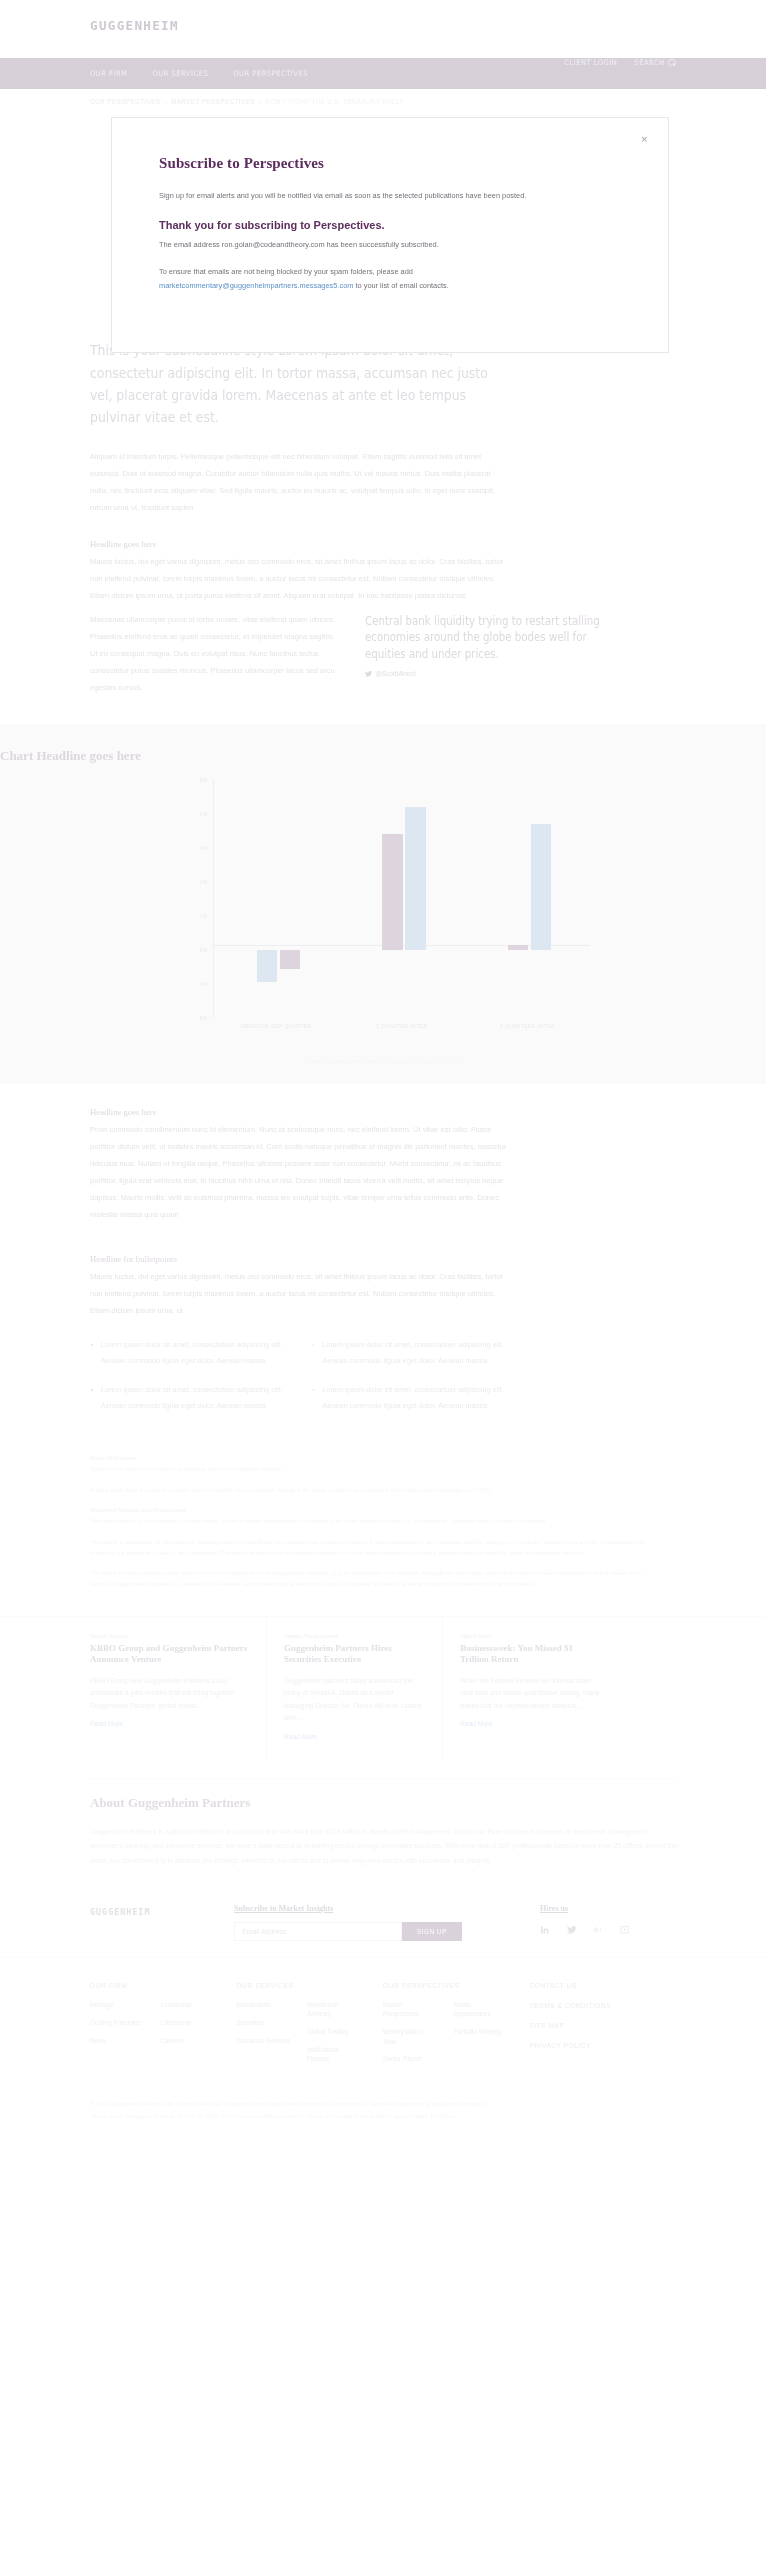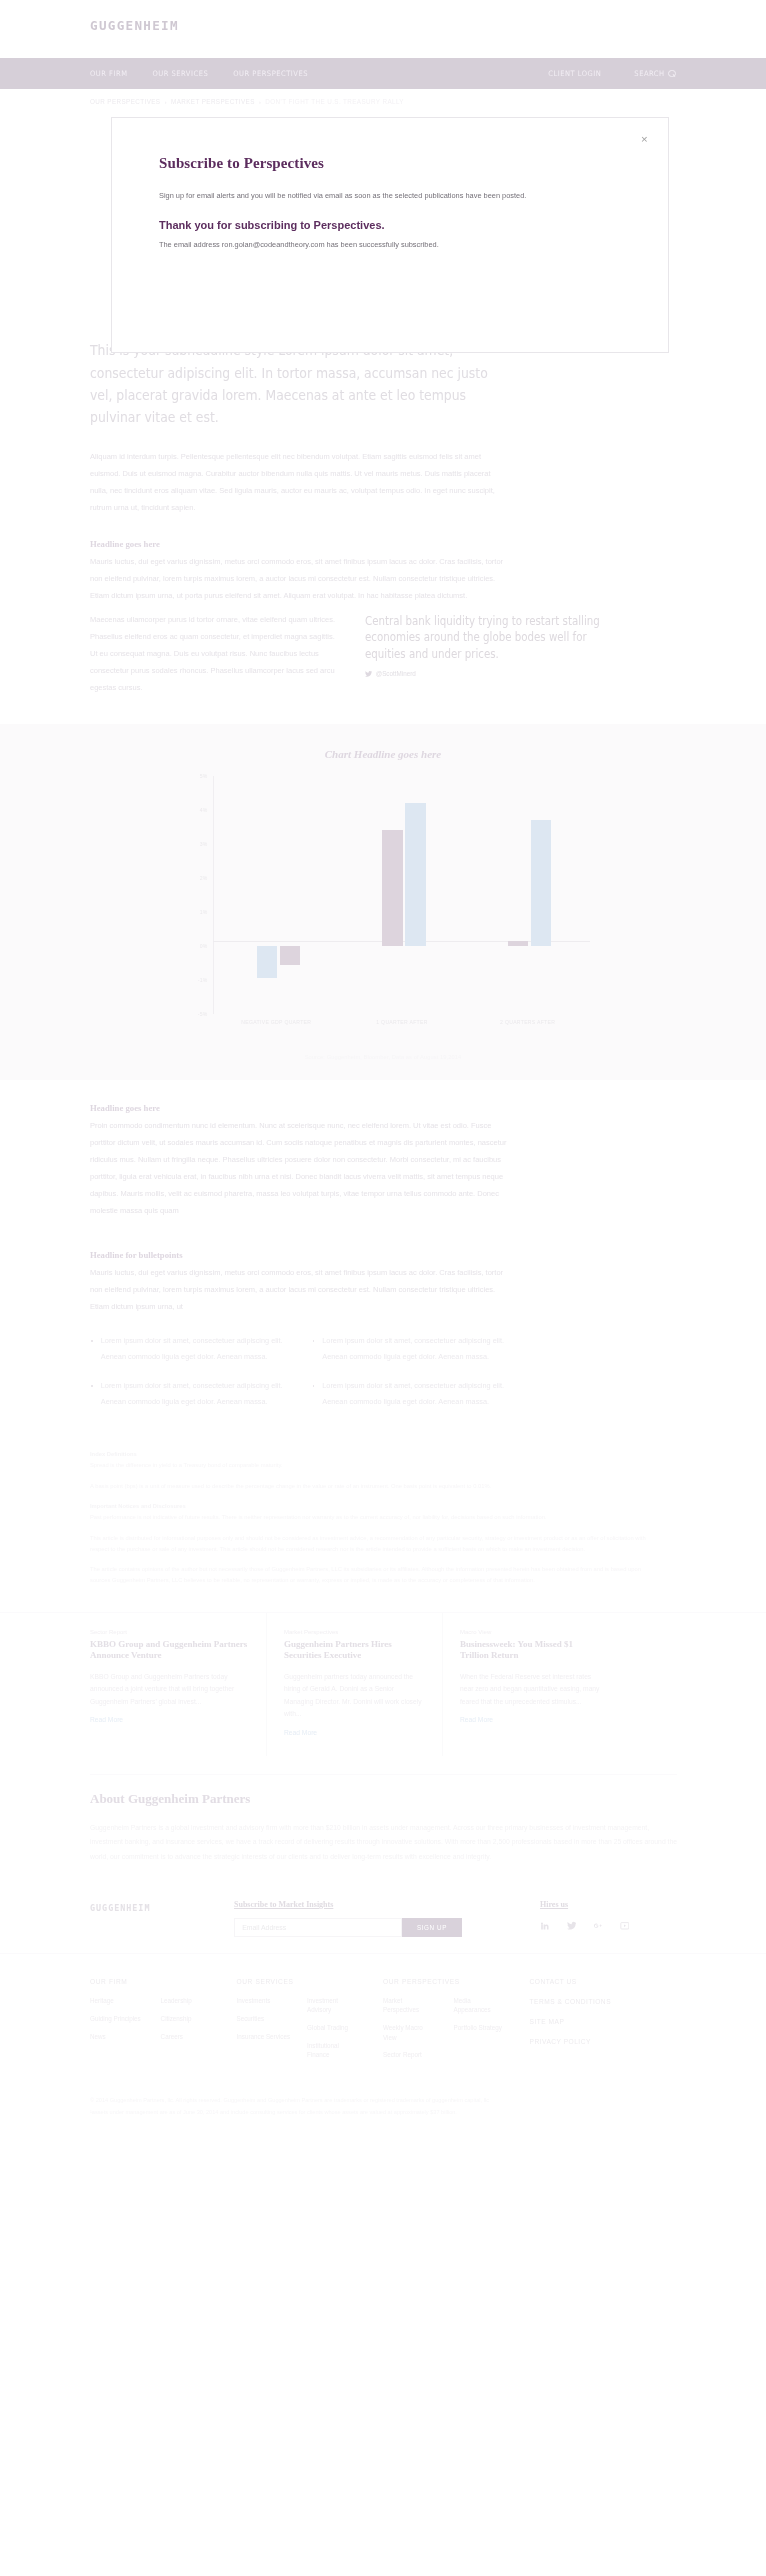--- a/index.html
+++ b/index.html
@@ -23,21 +23,21 @@
     font-family:"DejaVu Sans Mono", monospace;
     font-size:12.6px; letter-spacing:1.3px; font-weight:700;
     color:#cfc8d2;
   }
 
   
   .mainnav {
     height:31px; background:#d6cfd8; position:relative;
   }
   .nav-left { position:absolute; left:90px; top:0; height:31px; display:flex; align-items:center; gap:25px; }
-  .nav-right { position:absolute; right:90px; top:0; height:31px; display:flex; align-items:center; gap:33px; }
+  .nav-right { position:absolute; right:90px; top:0; height:31px; display:flex; align-items:flex-start; gap:17px; }
   .nav-item {
     font-family:"DejaVu Sans Condensed","Liberation Sans", sans-serif;
     font-size:7.5px; letter-spacing:0.5px; color:#f2eef4; text-transform:uppercase;
     cursor:pointer; white-space:nowrap;
   }
   .search-wrap { display:flex; align-items:center; gap:3.6px; }
   .search-glyph { width:7.8px; height:7.8px; display:inline-block; position:relative; }
   .search-glyph::before {
     content:""; position:absolute; left:0; top:0; width:5.4px; height:5.4px;
     border:0.8px solid #f2eef4; border-radius:50%;
@@ -83,21 +83,21 @@
 
   .subheadline {
     font-family:"DejaVu Sans Condensed","Liberation Sans",sans-serif;
     font-size:13.8px; line-height:1.62; font-weight:400;
     color:#e0dde2; margin:0; padding-top:3.6px; width:419px;
   }
   .body-p {
     font-size:7.5px; line-height:2.25; color:#e6e3e8; margin:20.4px 0 0 0; width:419px;
   }
   .sub-head {
-    font-family:"Liberation Serif", serif; font-weight:700;
+    font-family:"Liberation Serif", serif; font-weight:400;
     font-size:8.7px; color:#ded7e0; margin:23px 0 4.8px 0;
   }
   .two-col-wrap { display:flex; gap:23px; width:557px; margin-top:4.8px; }
   .two-col-left { width:252px; }
   .pullquote {
     width:252px; padding-top:3.6px;
   }
   .pullquote-text {
     font-family:"DejaVu Sans Condensed","Liberation Sans",sans-serif;
     font-size:11.4px; line-height:1.42; color:#ddd9de; margin:0;
@@ -105,22 +105,22 @@
   .pullquote-attr {
     margin-top:8.4px; font-size:6.3px; color:#e2dfe4; display:flex; align-items:center; gap:3.6px;
   }
   .tw-bird { width:7.2px; height:6px; fill:#ded9e0; display:block; }
 
   
   .chart-block {
     margin-top:27.6px; background:#fbfafb; width:766px; padding:15.6px 0 20.4px 0; position:relative;
   }
   .chart-title {
-    text-align:center; font-family:"Liberation Serif", serif; font-weight:700;
-    font-size:11px; color:#ded7e0; margin:8.4px 0 0 0;font-style:italic;
+    font-family:"Liberation Serif", serif; font-weight:700;
+    font-size:13px; color:#ded7e0; margin:8.4px 0 0 0;
   }
   .chart-area {
     position:relative; margin:15.6px auto 0 auto; width:413px; height:264px;
   }
   .y-axis-line { position:absolute; left:36px; top:0; width:0.6px; height:238px; background:#f0eef1; }
   .zero-line { position:absolute; left:36px; top:165px; width:377px; height:0.6px; background:#eeecef; }
   .ytick {
     position:absolute; left:0; width:31px; text-align:right;
     font-size:5.1px; color:#ebe9ec; letter-spacing:0.2px;
   }
@@ -251,20 +251,25 @@
   </div>
 
   <div class="modal">
     <div class="modal-close">×</div>
     <div class="modal-body">
       <h2 class="modal-title">Subscribe to Perspectives</h2>
       <p class="modal-p">Sign up for email alerts and you will be notified via email as soon as the selected publications have been posted.</p>
       <p class="modal-p">
         <span class="modal-strong">Thank you for subscribing to Perspectives.</span>
         <span>The email address ron.golan@codeandtheory.com has been successfully subscribed.</span>
+      </p>
+      <p class="modal-p">
+        <span>To ensure that emails are not being blocked by your spam folders, please add </span>
+        <a class="modal-link" href="#">marketcommentary@guggenheimpartners.messages5.com</a>
+        <span> to your list of email contacts.</span>
       </p>
     </div>
   </div>
 
   <div class="article">
     <div style="height:243px;"></div>
 
     <div class="col">
       <p class="subheadline">This is your subheadline style Lorem ipsum dolor sit amet, consectetur adipiscing elit. In tortor massa, accumsan nec justo vel, placerat gravida lorem. Maecenas at ante et leo tempus pulvinar vitae et est.</p>
       <p class="body-p">Aliquam id interdum turpis. Pellentesque pellentesque elit nec bibendum volutpat. Etiam sagittis euismod felis sit amet euismod. Duis ut euismod magna. Curabitur auctor bibendum nulla quis mattis. Ut vel mauris metus. Duis mattis placerat nulla, nec tincidunt eros aliquam vitae. Sed ligula mauris, auctor eu mauris ac, volutpat tempus odio. In eget nunc suscipit, rutrum urna ut, tincidunt sapien.</p>

